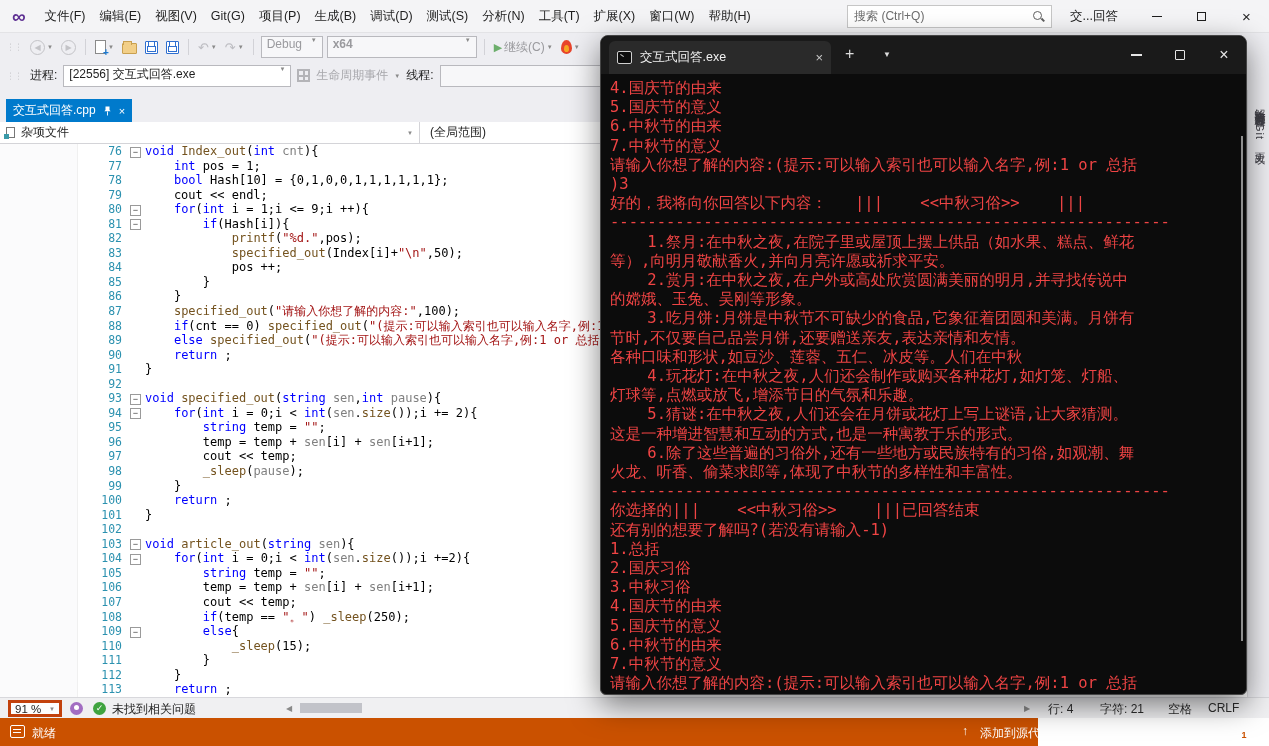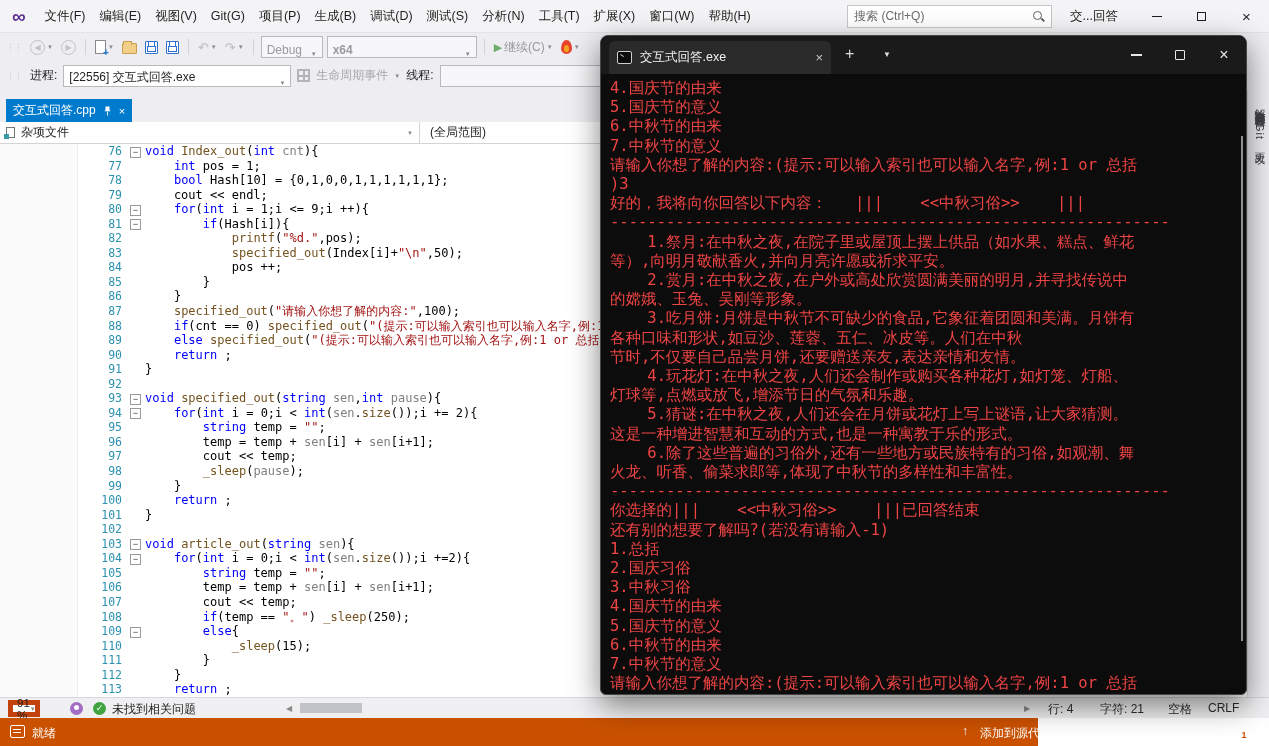--- a/index.html
+++ b/index.html
@@ -38,21 +38,21 @@
   .circ-nav{width:15px;height:15px;border:1.4px solid #c3c3c7;border-radius:50%;color:#c3c3c7;
             font-size:8px;display:flex;align-items:center;justify-content:center;}
   .icon-newfile{position:relative;width:11px;height:14px;background:#fff;border:1px solid #8a8a8a;}
   .icon-newfile::after{content:"+";position:absolute;right:-4px;bottom:-5px;color:#1a7ad4;font-size:10px;font-weight:bold;}
   .icon-folder{position:relative;width:15px;height:11px;background:#f2cf88;border:1px solid #c9a050;border-radius:1px;margin-top:3px;}
   .icon-folder::before{content:"";position:absolute;left:0;top:-3px;width:7px;height:3px;background:#f2cf88;border:1px solid #c9a050;border-bottom:none;}
   .icon-save{position:relative;width:13px;height:13px;border:1.6px solid #2f6fd0;border-radius:1px;background:#fff;}
   .icon-save::before{content:"";position:absolute;left:2px;top:0;width:5px;height:4px;border:1.2px solid #2f6fd0;border-top:none;}
   .icon-save::after{content:"";position:absolute;left:1px;bottom:1px;width:7px;height:4px;border:1.2px solid #2f6fd0;}
   .undoredo{font-size:13px;color:#bdbdc2;line-height:1;}
-  .combo{height:22px;border:1px solid #b9b9be;background:#f7f7f9;display:flex;align-items:flex-end;
+  .combo{height:22px;border:1px solid #b9b9be;background:#f7f7f9;display:flex;align-items:flex-start;
          justify-content:space-between;padding:0 5px;font-size:12px;color:#9a9a9e;}
   .combo.dark-text{color:#1e1e1e;background:#fff;}
   .play{color:#6cae6c;font-size:11px;}
   .toolbar-label{font-size:12px;color:#9a9a9e;}
   .flame{position:relative;width:11px;height:14px;background:#e8442c;border-radius:50% 50% 50% 50%/60% 60% 40% 40%;}
   .flame::after{content:"";position:absolute;left:3px;top:5px;width:5px;height:7px;background:#f6a623;border-radius:50% 50% 50% 50%/60% 60% 40% 40%;}
   .lbl{font-size:12px;color:#1e1e1e;}
   .lbl.dim{color:#a8a8ac;}
   .icon-lifecycle{width:13px;height:13px;border:1.4px solid #b4b4b8;display:grid;grid-template-columns:1fr 1fr;}
   .icon-lifecycle span{border:0.5px solid #b4b4b8;}
@@ -83,21 +83,21 @@
                     background:#fff;color:#333;font-size:9px;line-height:8px;text-align:center;}
   .code-text{font-family:"DejaVu Sans Mono","Liberation Mono",monospace;font-size:12px;white-space:pre;}
   .tk-k{color:#0000ff;} .tk-f{color:#74531f;} .tk-s{color:#a31515;} .tk-g{color:#808080;} .tk-p{color:#000;}
 
   
   .side-strip{position:absolute;left:1247px;top:90px;width:22px;height:607px;background:#eeeef2;border-left:1px solid #dcdce0;}
   .side-tab{writing-mode:vertical-rl;font-size:11px;color:#3f3f46;margin:10px 0 14px 0;padding-left:4px;white-space:nowrap;letter-spacing:1px;}
 
   
   .hscroll-row{position:absolute;left:0;top:697px;width:1269px;height:21px;background:#f0f0f2;border-top:1px solid #d8d8dc;}
-  .zoom-box{position:absolute;left:8px;top:2px;width:32px;height:17px;background:#fdfdfd;border:5px solid #c2410c;
+  .zoom-box{position:absolute;left:8px;top:2px;width:54px;height:17px;background:#fdfdfd;border:3px solid #c2410c;
             display:flex;align-items:center;justify-content:space-between;padding:0 4px;font-size:11.5px;color:#1e1e1e;}
   .feedback-icon{position:absolute;left:70px;top:4px;width:13px;height:13px;border-radius:50%;background:#a26dc2;}
   .feedback-icon::after{content:"";position:absolute;left:4px;top:3px;width:5px;height:5px;border-radius:50%;background:#fff;}
   .check-icon{position:absolute;left:93px;top:4px;width:13px;height:13px;border-radius:50%;background:#3fa33f;color:#fff;
               font-size:9px;line-height:13px;text-align:center;}
   .issue-msg{position:absolute;left:112px;top:3px;font-size:12px;color:#1e1e1e;}
   .hs-left{position:absolute;left:286px;top:6px;font-size:8px;color:#8a8a8a;}
   .hs-thumb{position:absolute;left:300px;top:5px;width:62px;height:10px;background:#c2c3c9;}
   .hs-right{position:absolute;left:1024px;top:6px;font-size:8px;color:#8a8a8a;}
   .ind{position:absolute;top:3px;font-size:12px;color:#2d2d2d;}
@@ -420,22 +420,22 @@
         <div class="con-line">7.中秋节的意义</div>
         <div class="con-line">请输入你想了解的内容:(提示:可以输入索引也可以输入名字,例:1 or 总括</div>
         <div class="con-line">)3</div>
         <div class="con-line">好的，我将向你回答以下内容：   |||    &lt;&lt;中秋习俗&gt;&gt;    |||</div>
         <div class="con-line">------------------------------------------------------------</div>
         <div class="con-line">    1.祭月:在中秋之夜,在院子里或屋顶上摆上供品（如水果、糕点、鲜花</div>
         <div class="con-line">等）,向明月敬献香火,并向月亮许愿或祈求平安。</div>
         <div class="con-line">    2.赏月:在中秋之夜,在户外或高处欣赏圆满美丽的明月,并寻找传说中</div>
         <div class="con-line">的嫦娥、玉兔、吴刚等形象。</div>
         <div class="con-line">    3.吃月饼:月饼是中秋节不可缺少的食品,它象征着团圆和美满。月饼有</div>
+        <div class="con-line">节时,不仅要自己品尝月饼,还要赠送亲友,表达亲情和友情。</div>
         <div class="con-line">各种口味和形状,如豆沙、莲蓉、五仁、冰皮等。人们在中秋</div>
-        <div class="con-line">节时,不仅要自己品尝月饼,还要赠送亲友,表达亲情和友情。</div>
         <div class="con-line">    4.玩花灯:在中秋之夜,人们还会制作或购买各种花灯,如灯笼、灯船、</div>
         <div class="con-line">灯球等,点燃或放飞,增添节日的气氛和乐趣。</div>
         <div class="con-line">    5.猜谜:在中秋之夜,人们还会在月饼或花灯上写上谜语,让大家猜测。</div>
         <div class="con-line">这是一种增进智慧和互动的方式,也是一种寓教于乐的形式。</div>
         <div class="con-line">    6.除了这些普遍的习俗外,还有一些地方或民族特有的习俗,如观潮、舞</div>
         <div class="con-line">火龙、听香、偷菜求郎等,体现了中秋节的多样性和丰富性。</div>
         <div class="con-line">------------------------------------------------------------</div>
         <div class="con-line">你选择的|||    &lt;&lt;中秋习俗&gt;&gt;    |||已回答结束</div>
         <div class="con-line">还有别的想要了解吗?(若没有请输入-1)</div>
         <div class="con-line">1.总括</div>

